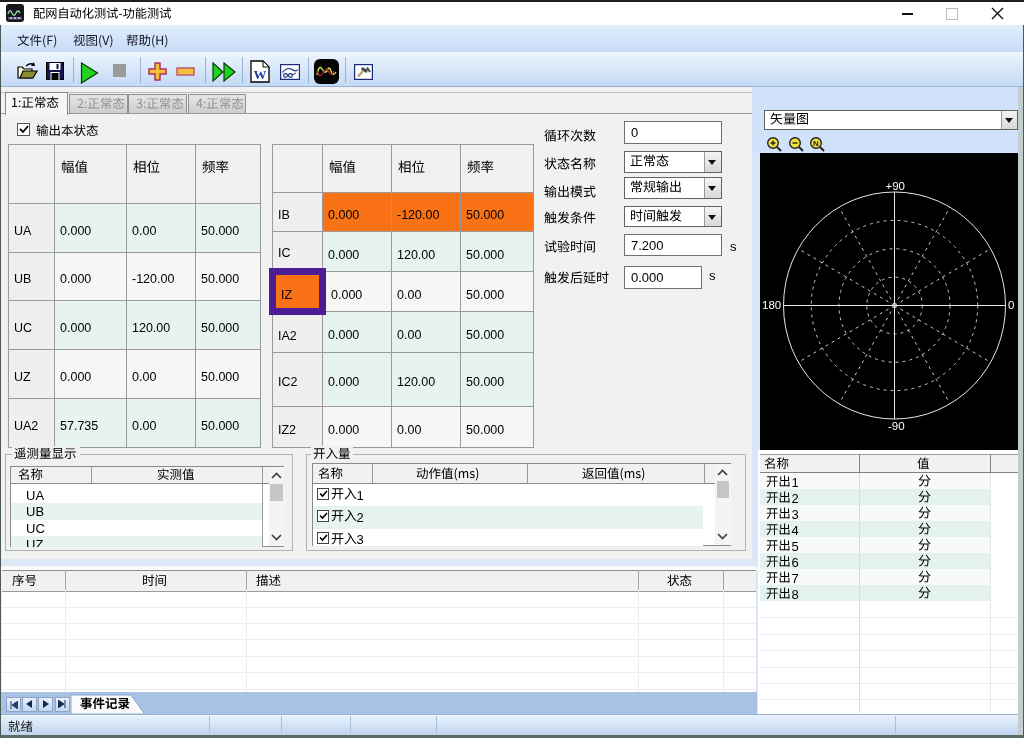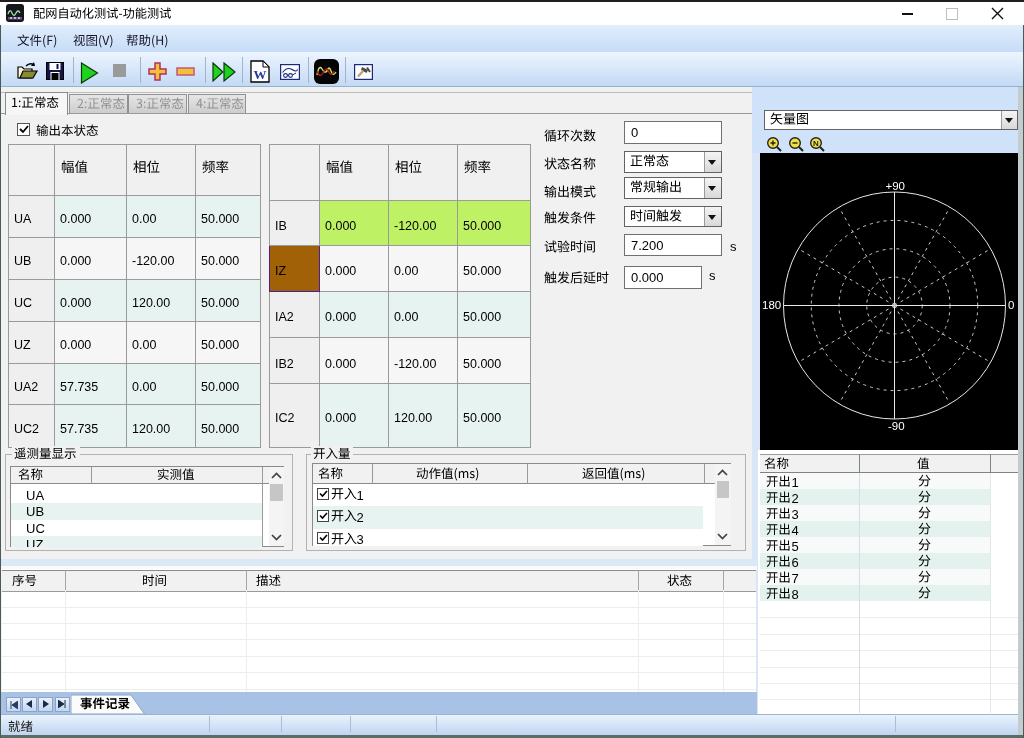--- a/index.html
+++ b/index.html
@@ -319,26 +319,20 @@
           <td style="border:1px solid #9a9a9a;padding-left:5px;padding-top:7px">0.000</td>
           <td style="border:1px solid #9a9a9a;padding-left:5px;padding-top:7px">0.00</td>
           <td style="border:1px solid #9a9a9a;padding-left:5px;padding-top:7px">50.000</td>
         </tr>
         <tr style="height:32.9px;background:#e7f3f0">
           <td style="border:1px solid #9a9a9a;padding-left:5px;padding-top:7px;background:#efefef">UA2</td>
           <td style="border:1px solid #9a9a9a;padding-left:5px;padding-top:7px">57.735</td>
           <td style="border:1px solid #9a9a9a;padding-left:5px;padding-top:7px">0.00</td>
           <td style="border:1px solid #9a9a9a;padding-left:5px;padding-top:7px">50.000</td>
         </tr>
-        <tr style="height:32.9px;background:#e7f3f0">
-          <td style="border:1px solid #9a9a9a;padding-left:5px;padding-top:7px;background:#efefef">UC2</td>
-          <td style="border:1px solid #9a9a9a;padding-left:5px;padding-top:7px">57.735</td>
-          <td style="border:1px solid #9a9a9a;padding-left:5px;padding-top:7px">120.00</td>
-          <td style="border:1px solid #9a9a9a;padding-left:5px;padding-top:7px">50.000</td>
-        </tr>
       </tbody>
     </table>
     <table style="position:absolute;left:269px;top:143.5px;width:261px;height:304px;border-collapse:collapse;table-layout:fixed;font-size:12.5px;border:1px solid #828282" cellspacing="0">
       <colgroup>
         <col style="width:50px">
         <col style="width:69px">
         <col style="width:69px">
         <col style="width:73px">
       </colgroup>
       <tbody>
@@ -362,48 +356,54 @@
           </td>
           <td style="border:1px solid #9a9a9a;position:relative">
             <svg style="position:absolute;left:6px;top:15.5px;overflow:visible" width="27.0" height="13.5" viewBox="0 0 2000 1000">
               <g fill="#000" transform="translate(0,880) scale(1,-1)">
                 <use href="#g9891" x="0"></use>
                 <use href="#g7387" x="1000"></use>
               </g>
             </svg>
           </td>
         </tr>
-        <tr style="height:32px;background:#bef264">
+        <tr style="height:32px;background:#f97316">
           <td style="border:1px solid #9a9a9a;padding-left:5px;padding-top:7px;background:#efefef">IB</td>
           <td style="border:1px solid #9a9a9a;padding-left:5px;padding-top:7px">0.000</td>
           <td style="border:1px solid #9a9a9a;padding-left:5px;padding-top:7px">-120.00</td>
           <td style="border:1px solid #9a9a9a;padding-left:5px;padding-top:7px">50.000</td>
         </tr>
+        <tr style="height:32.9px;background:#e7f3f0">
+          <td style="border:1px solid #9a9a9a;padding-left:5px;padding-top:7px;background:#efefef">IC</td>
+          <td style="border:1px solid #9a9a9a;padding-left:5px;padding-top:7px">0.000</td>
+          <td style="border:1px solid #9a9a9a;padding-left:5px;padding-top:7px">120.00</td>
+          <td style="border:1px solid #9a9a9a;padding-left:5px;padding-top:7px">50.000</td>
+        </tr>
         <tr style="height:32.9px;background:#f6f6f6">
-          <td style="border:1px solid #4c1d95;padding-left:5px;padding-top:7px;background:#a16207">IZ</td>
+          <td style="border:7px solid #4c1d95;padding-left:5px;padding-top:7px;background:#f97316">IZ</td>
           <td style="border:1px solid #9a9a9a;padding-left:5px;padding-top:7px">0.000</td>
           <td style="border:1px solid #9a9a9a;padding-left:5px;padding-top:7px">0.00</td>
           <td style="border:1px solid #9a9a9a;padding-left:5px;padding-top:7px">50.000</td>
         </tr>
         <tr style="height:32.9px;background:#e7f3f0">
           <td style="border:1px solid #9a9a9a;padding-left:5px;padding-top:7px;background:#efefef">IA2</td>
           <td style="border:1px solid #9a9a9a;padding-left:5px;padding-top:7px">0.000</td>
           <td style="border:1px solid #9a9a9a;padding-left:5px;padding-top:7px">0.00</td>
           <td style="border:1px solid #9a9a9a;padding-left:5px;padding-top:7px">50.000</td>
         </tr>
-        <tr style="height:32.9px;background:#f6f6f6">
-          <td style="border:1px solid #9a9a9a;padding-left:5px;padding-top:7px;background:#efefef">IB2</td>
-          <td style="border:1px solid #9a9a9a;padding-left:5px;padding-top:7px">0.000</td>
-          <td style="border:1px solid #9a9a9a;padding-left:5px;padding-top:7px">-120.00</td>
-          <td style="border:1px solid #9a9a9a;padding-left:5px;padding-top:7px">50.000</td>
-        </tr>
         <tr style="height:45px;background:#e7f3f0">
           <td style="border:1px solid #9a9a9a;padding-left:5px;padding-top:7px;background:#efefef">IC2</td>
           <td style="border:1px solid #9a9a9a;padding-left:5px;padding-top:7px">0.000</td>
           <td style="border:1px solid #9a9a9a;padding-left:5px;padding-top:7px">120.00</td>
+          <td style="border:1px solid #9a9a9a;padding-left:5px;padding-top:7px">50.000</td>
+        </tr>
+        <tr style="height:32.9px;background:#f6f6f6">
+          <td style="border:1px solid #9a9a9a;padding-left:5px;padding-top:7px;background:#efefef">IZ2</td>
+          <td style="border:1px solid #9a9a9a;padding-left:5px;padding-top:7px">0.000</td>
+          <td style="border:1px solid #9a9a9a;padding-left:5px;padding-top:7px">0.00</td>
           <td style="border:1px solid #9a9a9a;padding-left:5px;padding-top:7px">50.000</td>
         </tr>
       </tbody>
     </table>
     <svg style="position:absolute;left:544px;top:129px;overflow:visible" width="52.0" height="13" viewBox="0 0 4000 1000">
       <g fill="#000" transform="translate(0,880) scale(1,-1)">
         <use href="#g5faa" x="0"></use>
         <use href="#g73af" x="1000"></use>
         <use href="#g6b21" x="2000"></use>
         <use href="#g6570" x="3000"></use>

